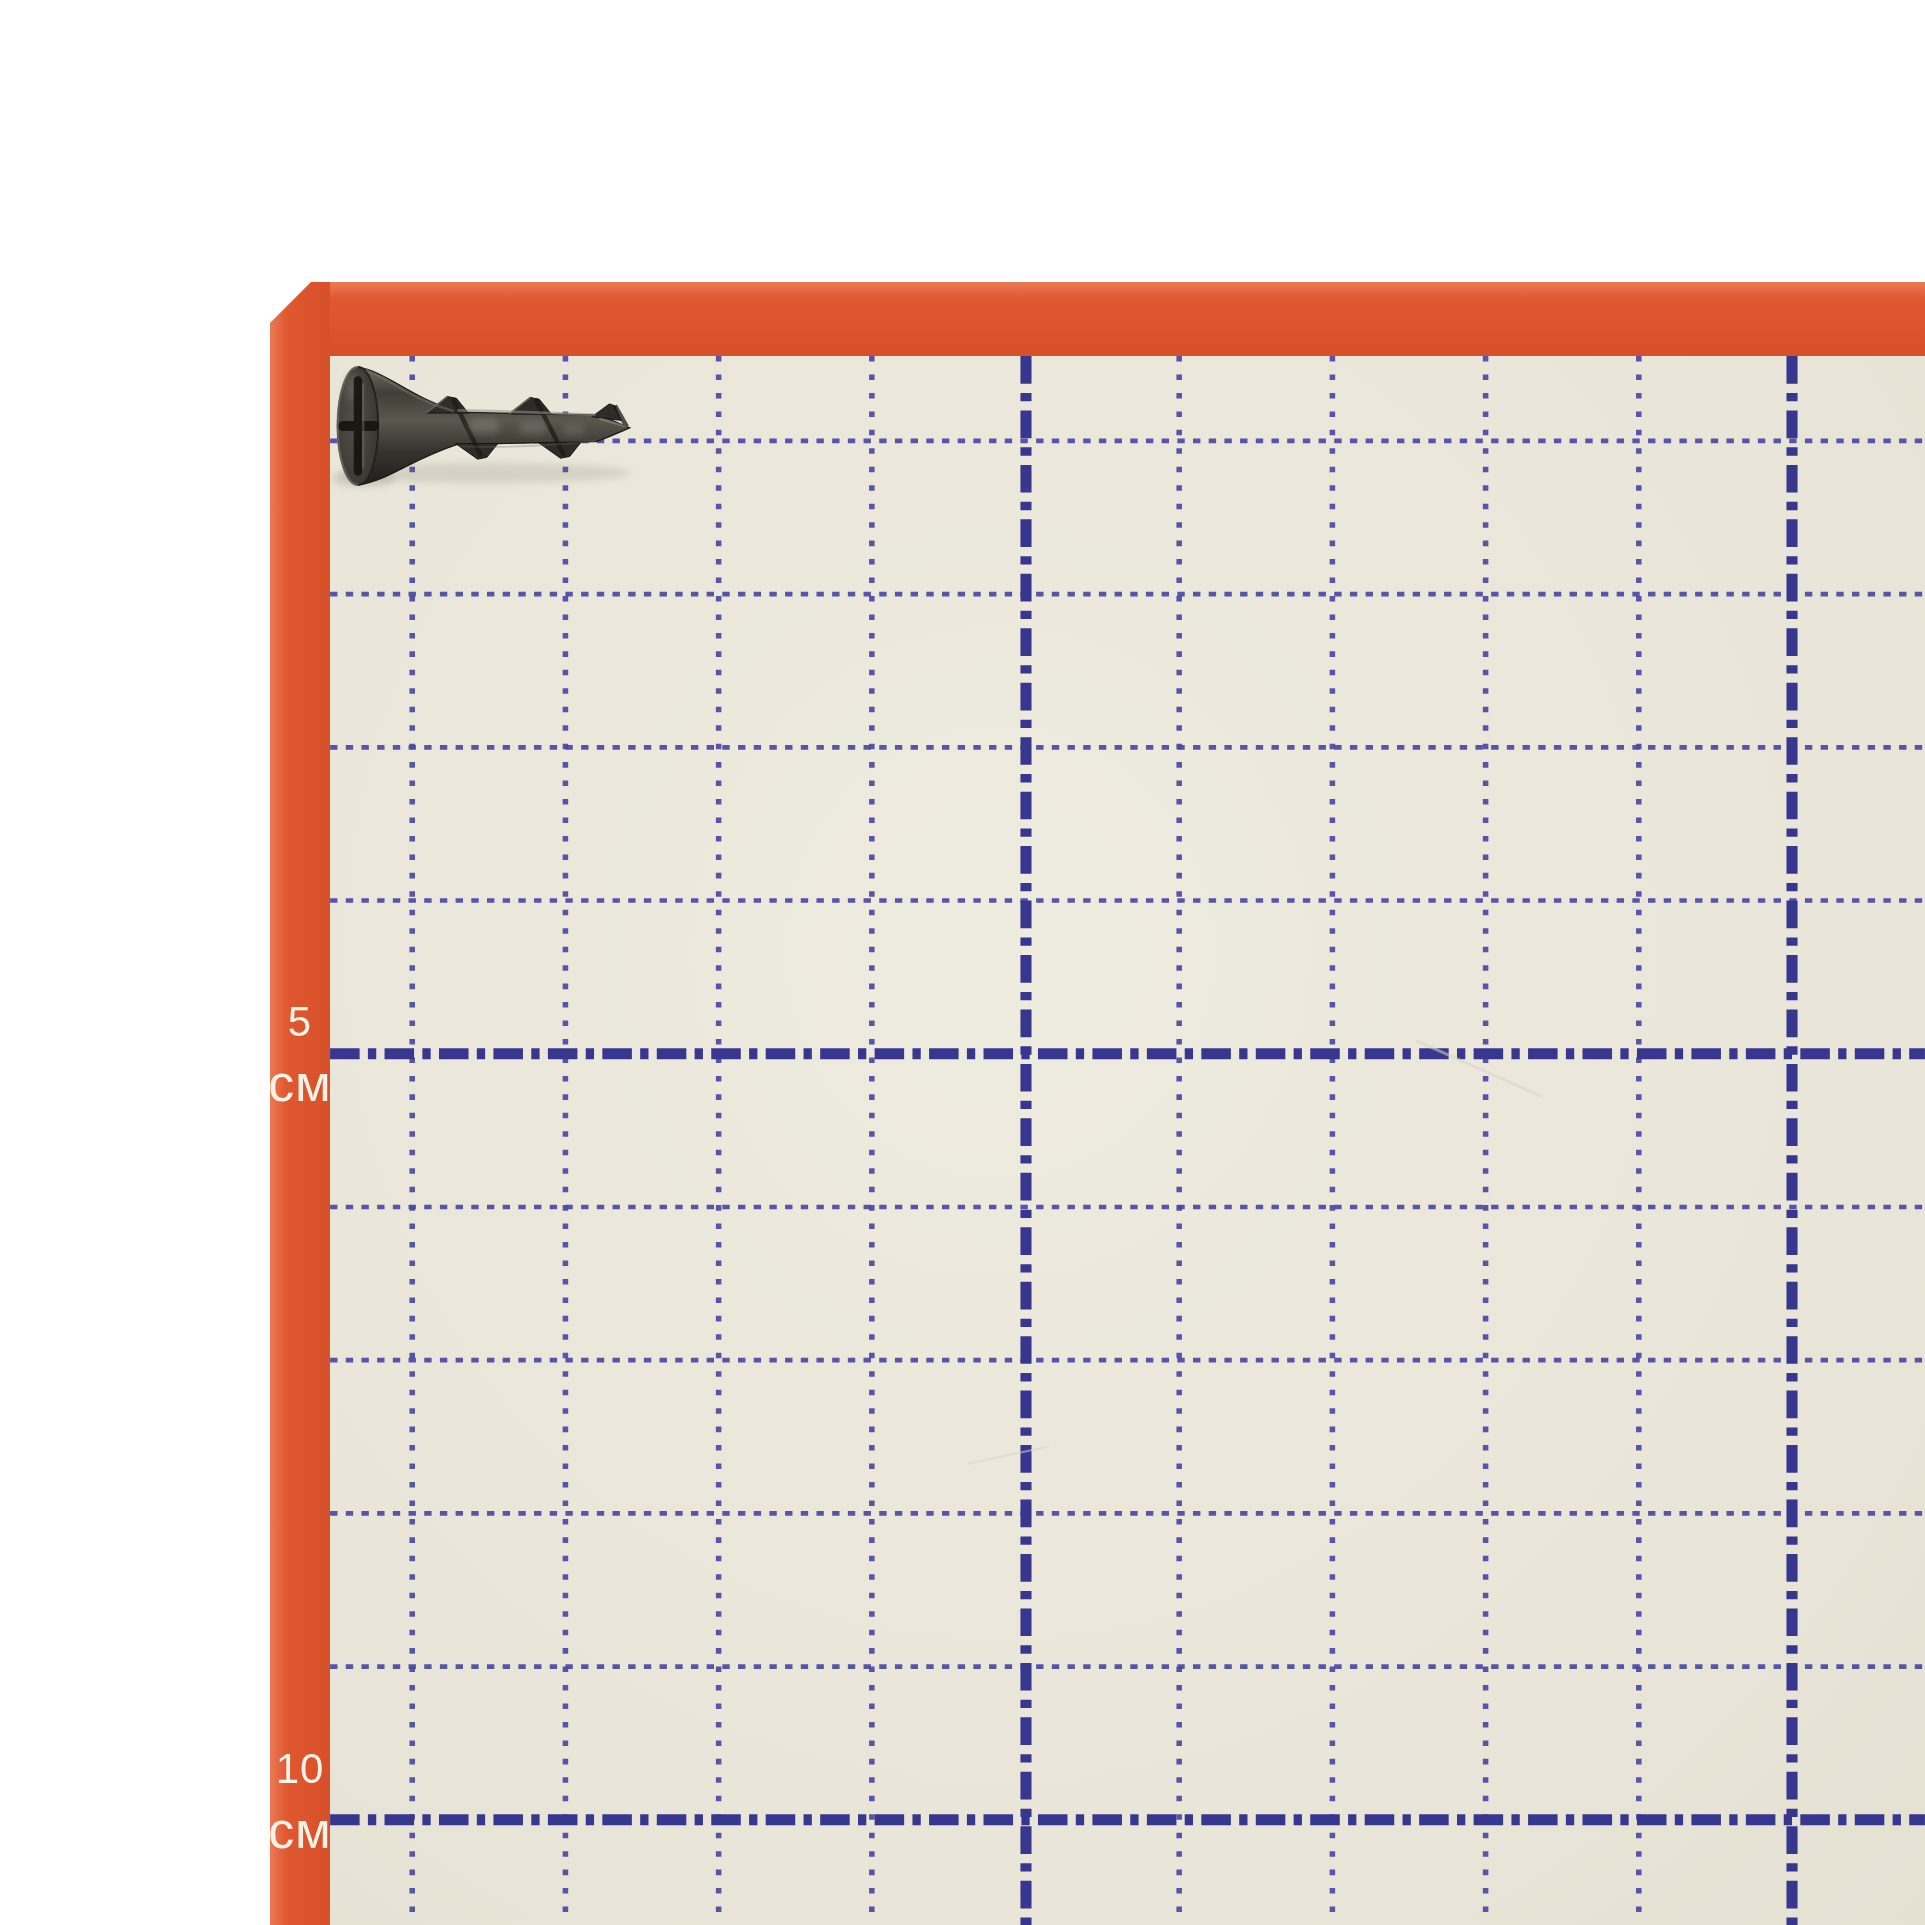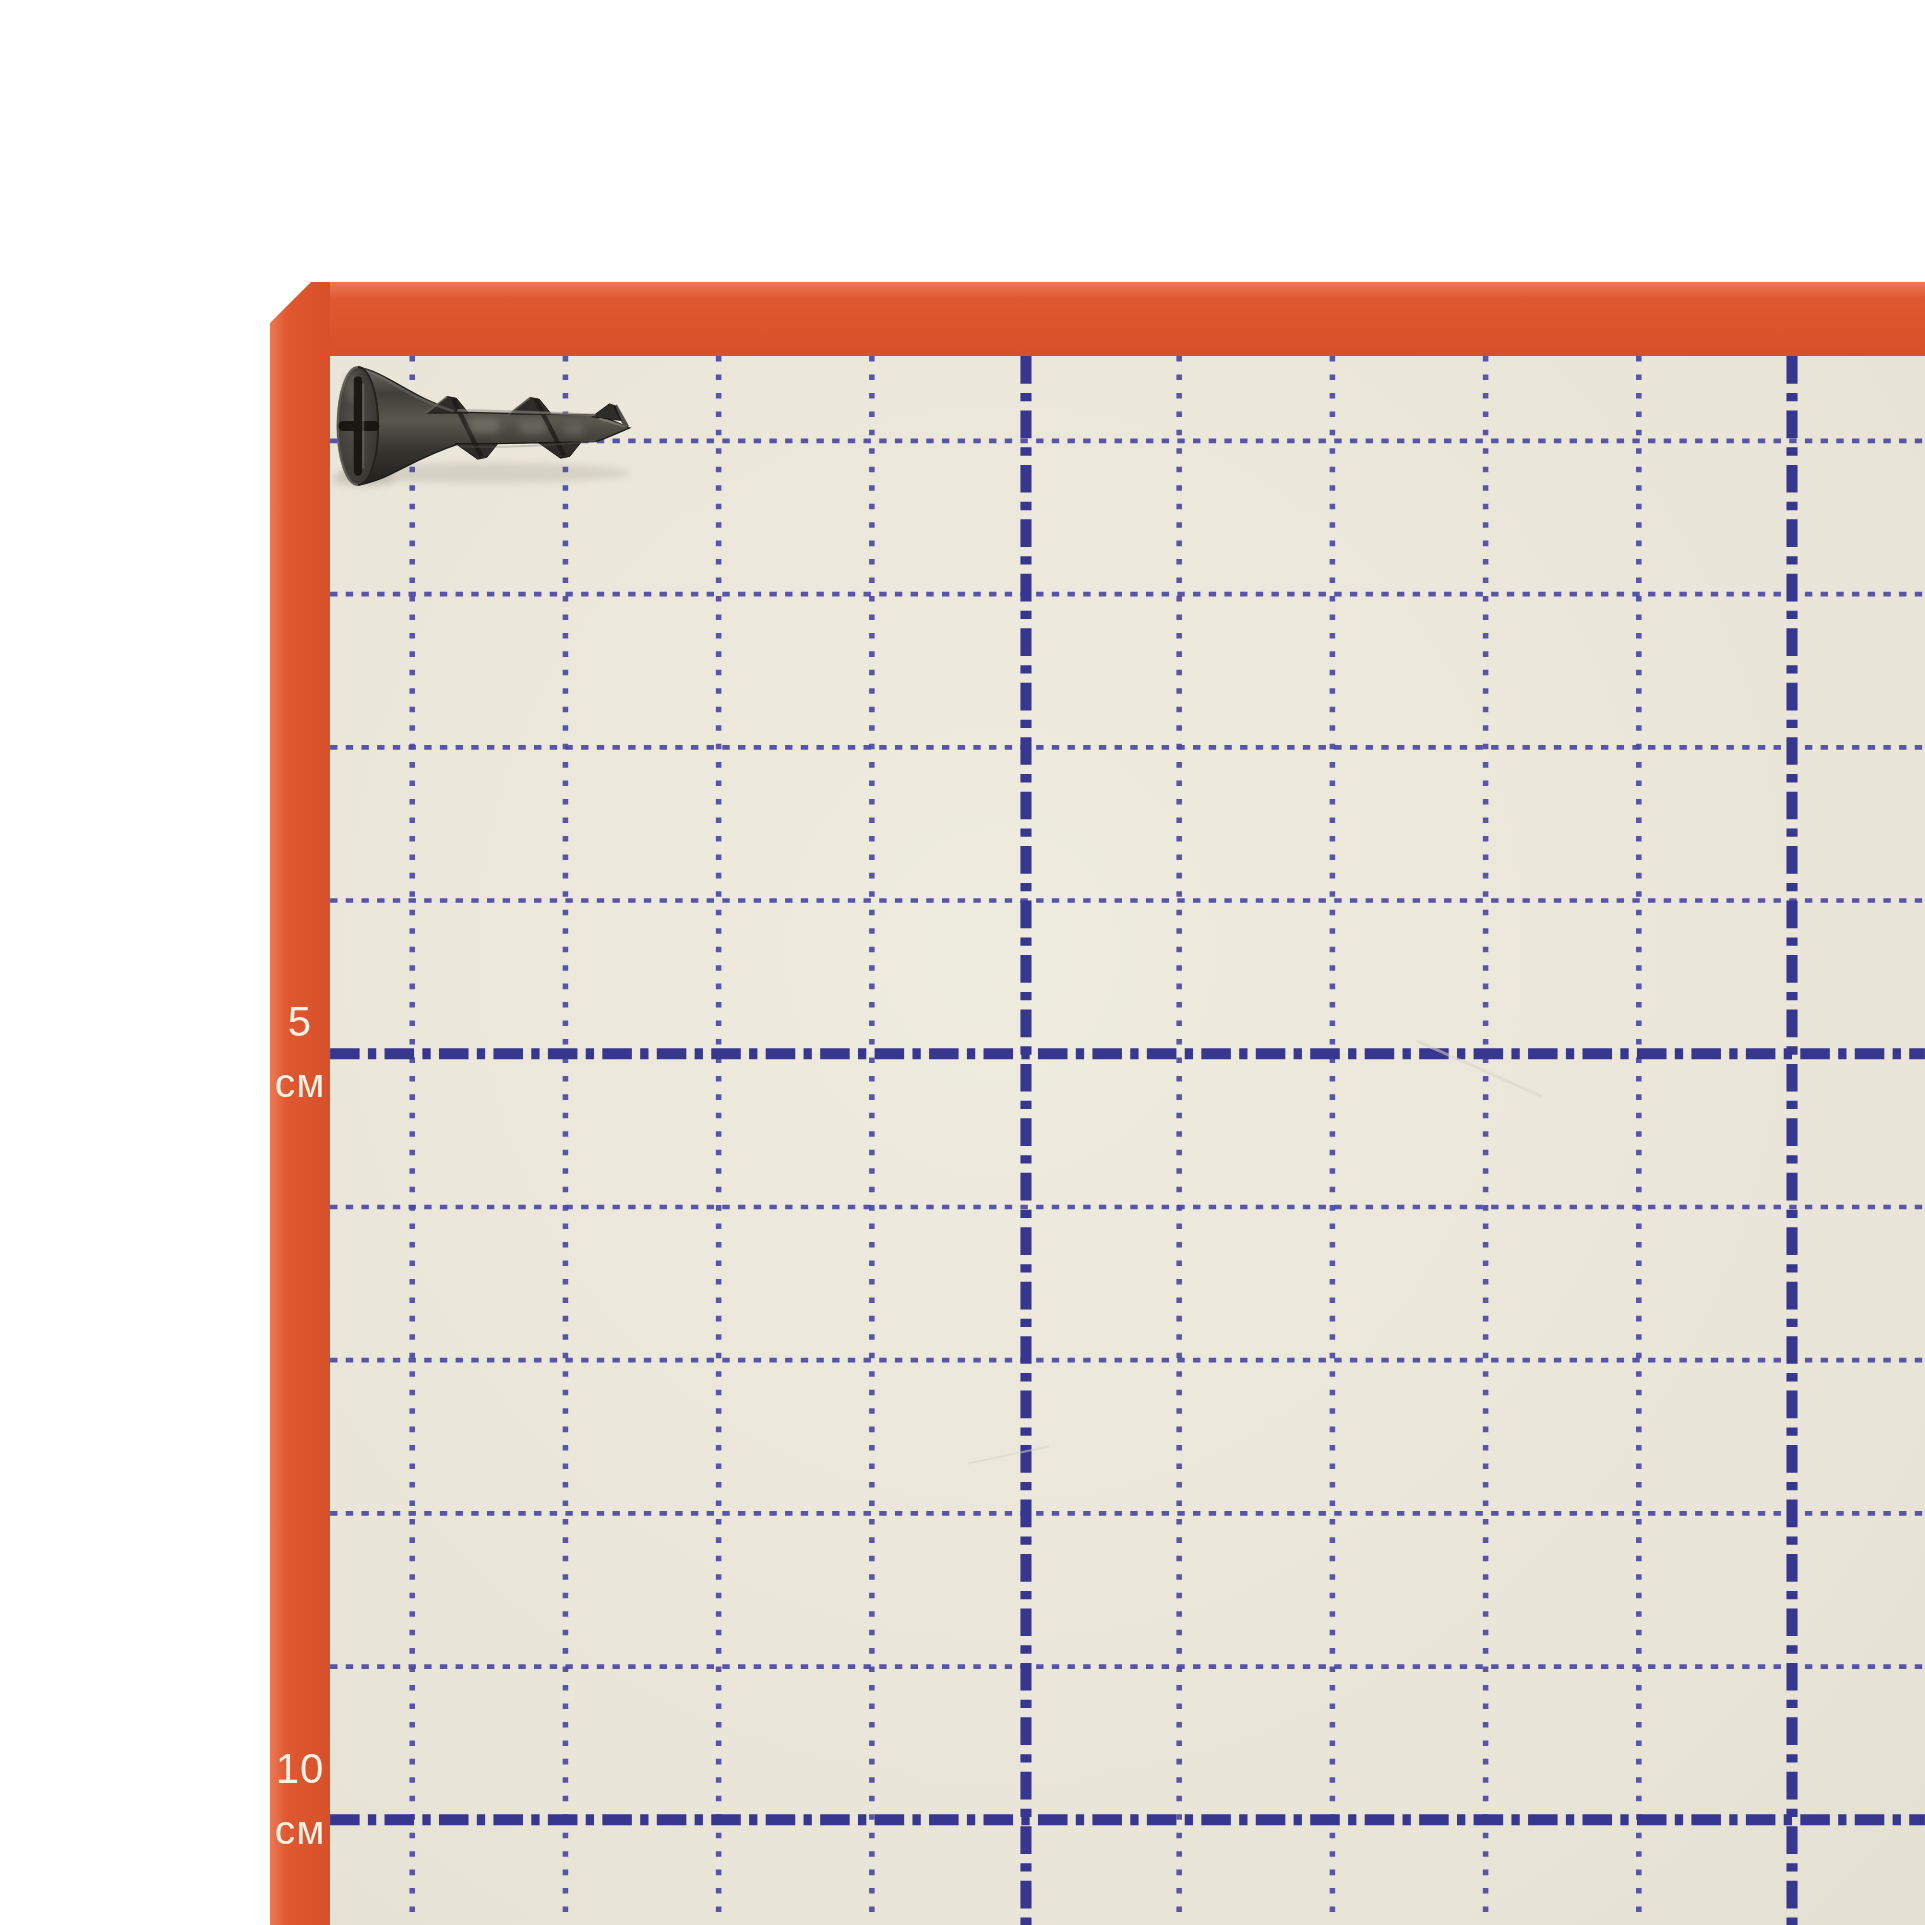--- a/index.html
+++ b/index.html
@@ -32,21 +32,21 @@
     color:var(--label,#f6f2e7);
     font-size:50px;letter-spacing:2.8px;white-space:nowrap;
   }
   .top-label.cm5{left:1035px;}
   .left-label{
     position:absolute;left:270px;width:60px;
     display:flex;flex-direction:column;align-items:center;gap:13px;
     color:var(--label,#f6f2e7);
     font-size:42px;line-height:50px;letter-spacing:0.9px;
   }
-  .left-label .unit{font-size:41px;line-height:46px;}
+  .left-label .unit{font-size:52px;line-height:46px;}
   .left-label.cm5{top:997px;}
   .left-label.cm10{top:1744px;}
   
   .grid-area{
     position:absolute;left:330px;top:356px;width:1595px;height:1569px;
     background:radial-gradient(ellipse at 42% 38%,var(--mat-light,#eeebdf) 0%,var(--mat,#e9e5d8) 68%,#e4e0d2 100%);
   }
   .grid-area svg{position:absolute;left:0;top:0;display:block;}
   .scratch{position:absolute;background:#d9d5c7;opacity:.55;border-radius:1.8px;}
   .scratch.s1{left:1080px;top:711px;width:138px;height:2.8px;transform:rotate(24deg);}

